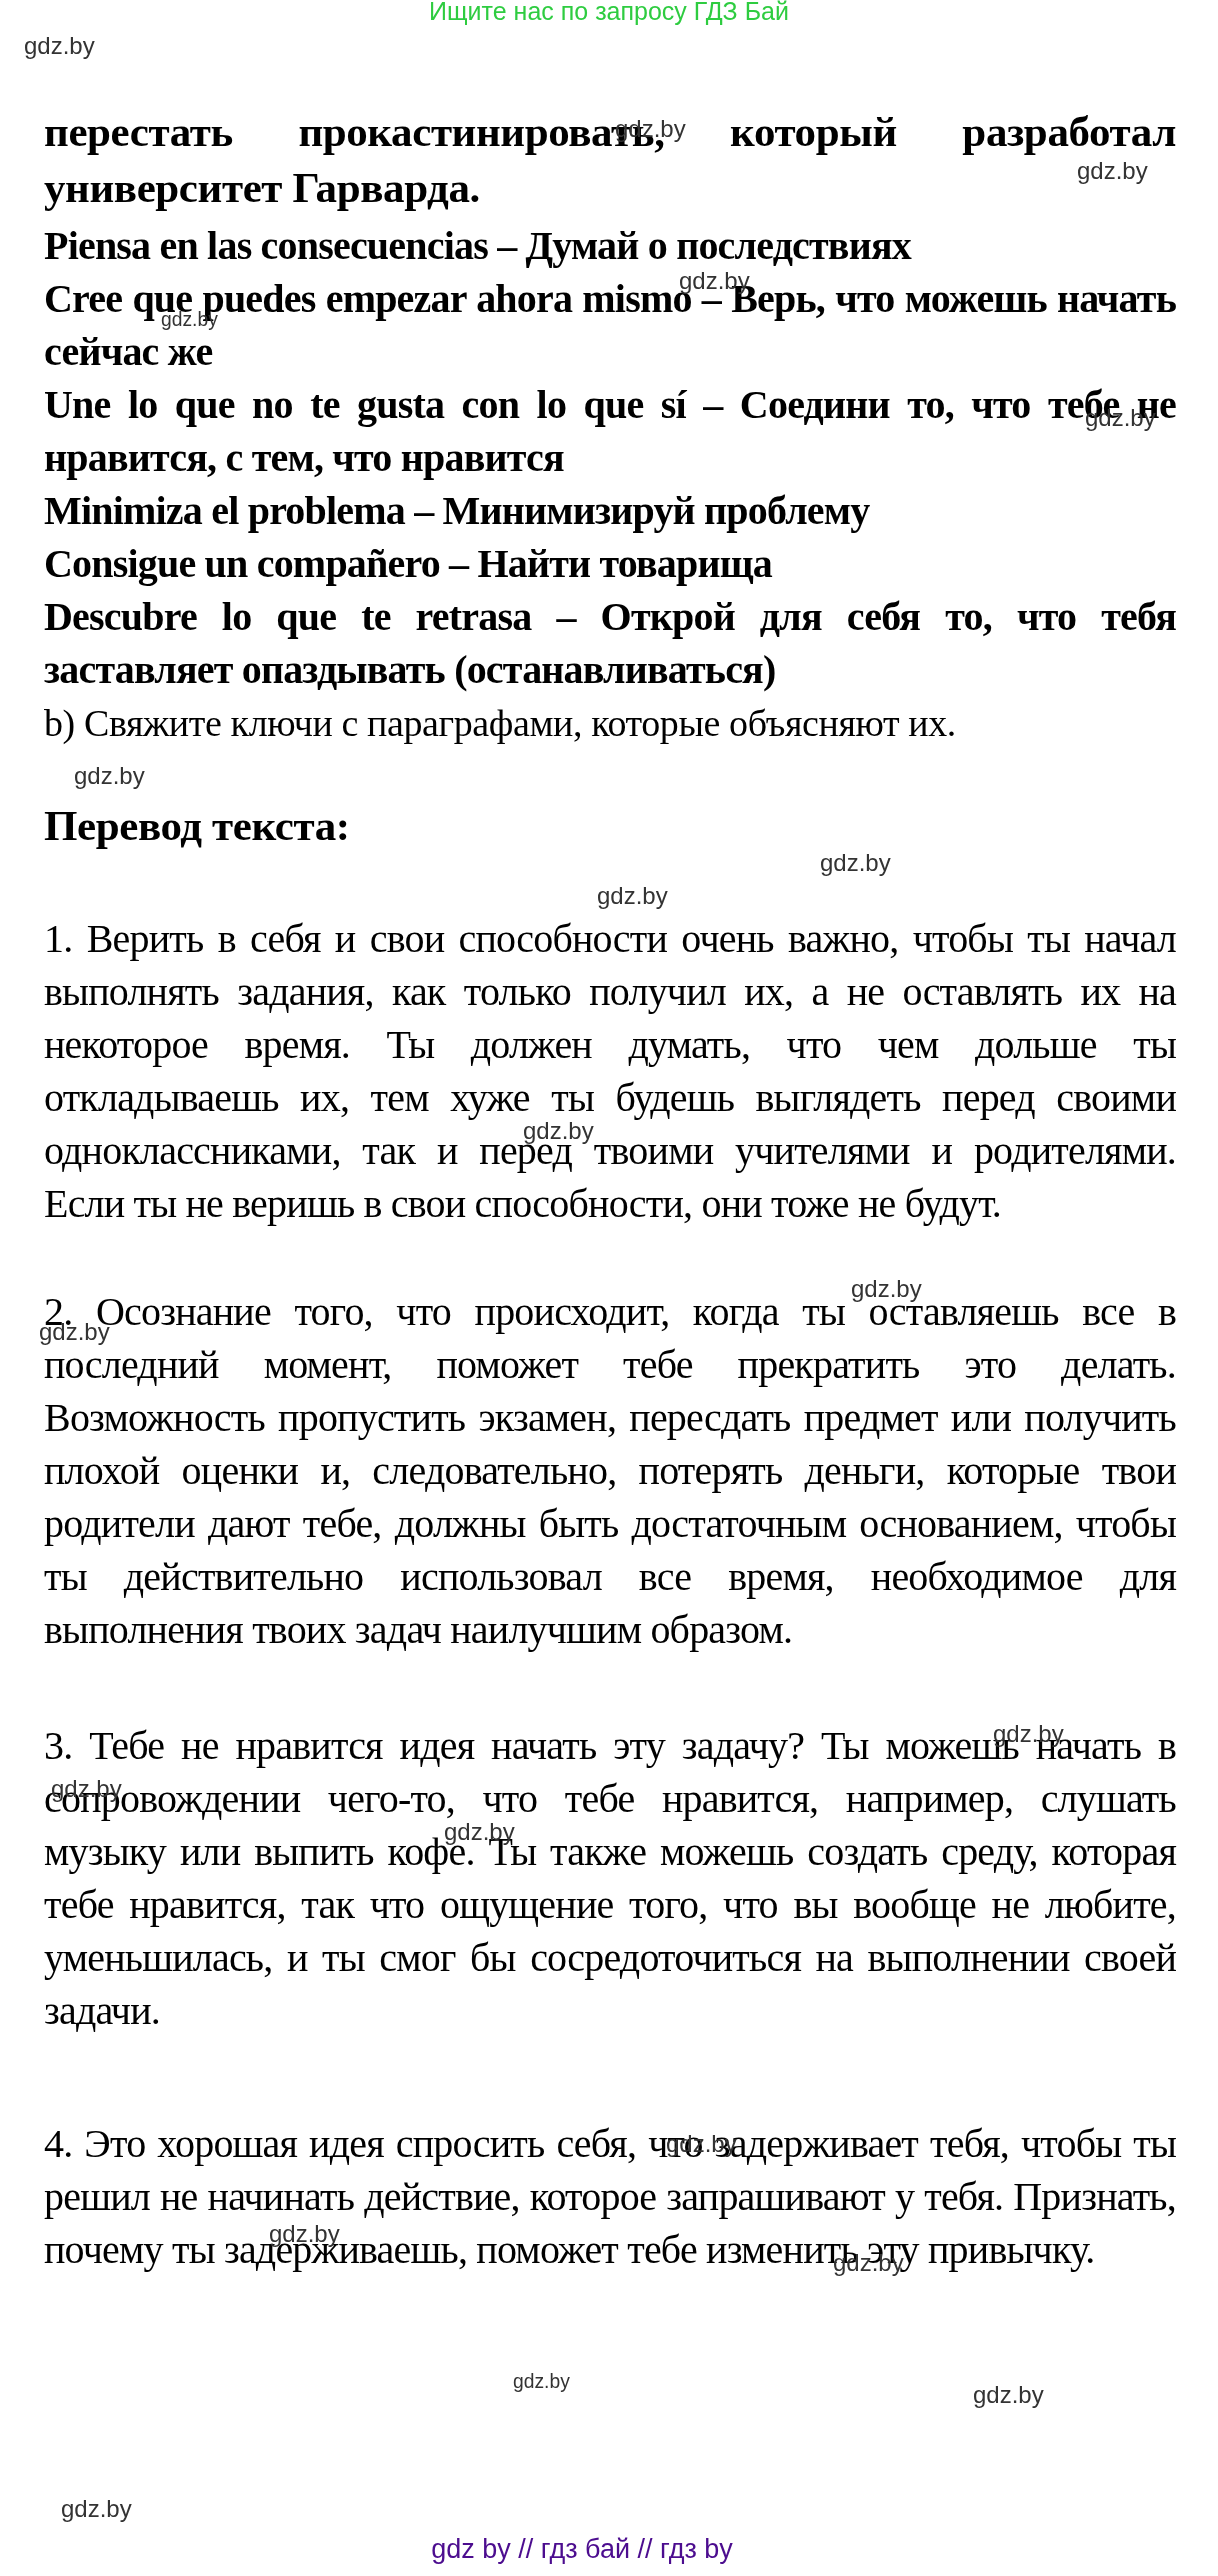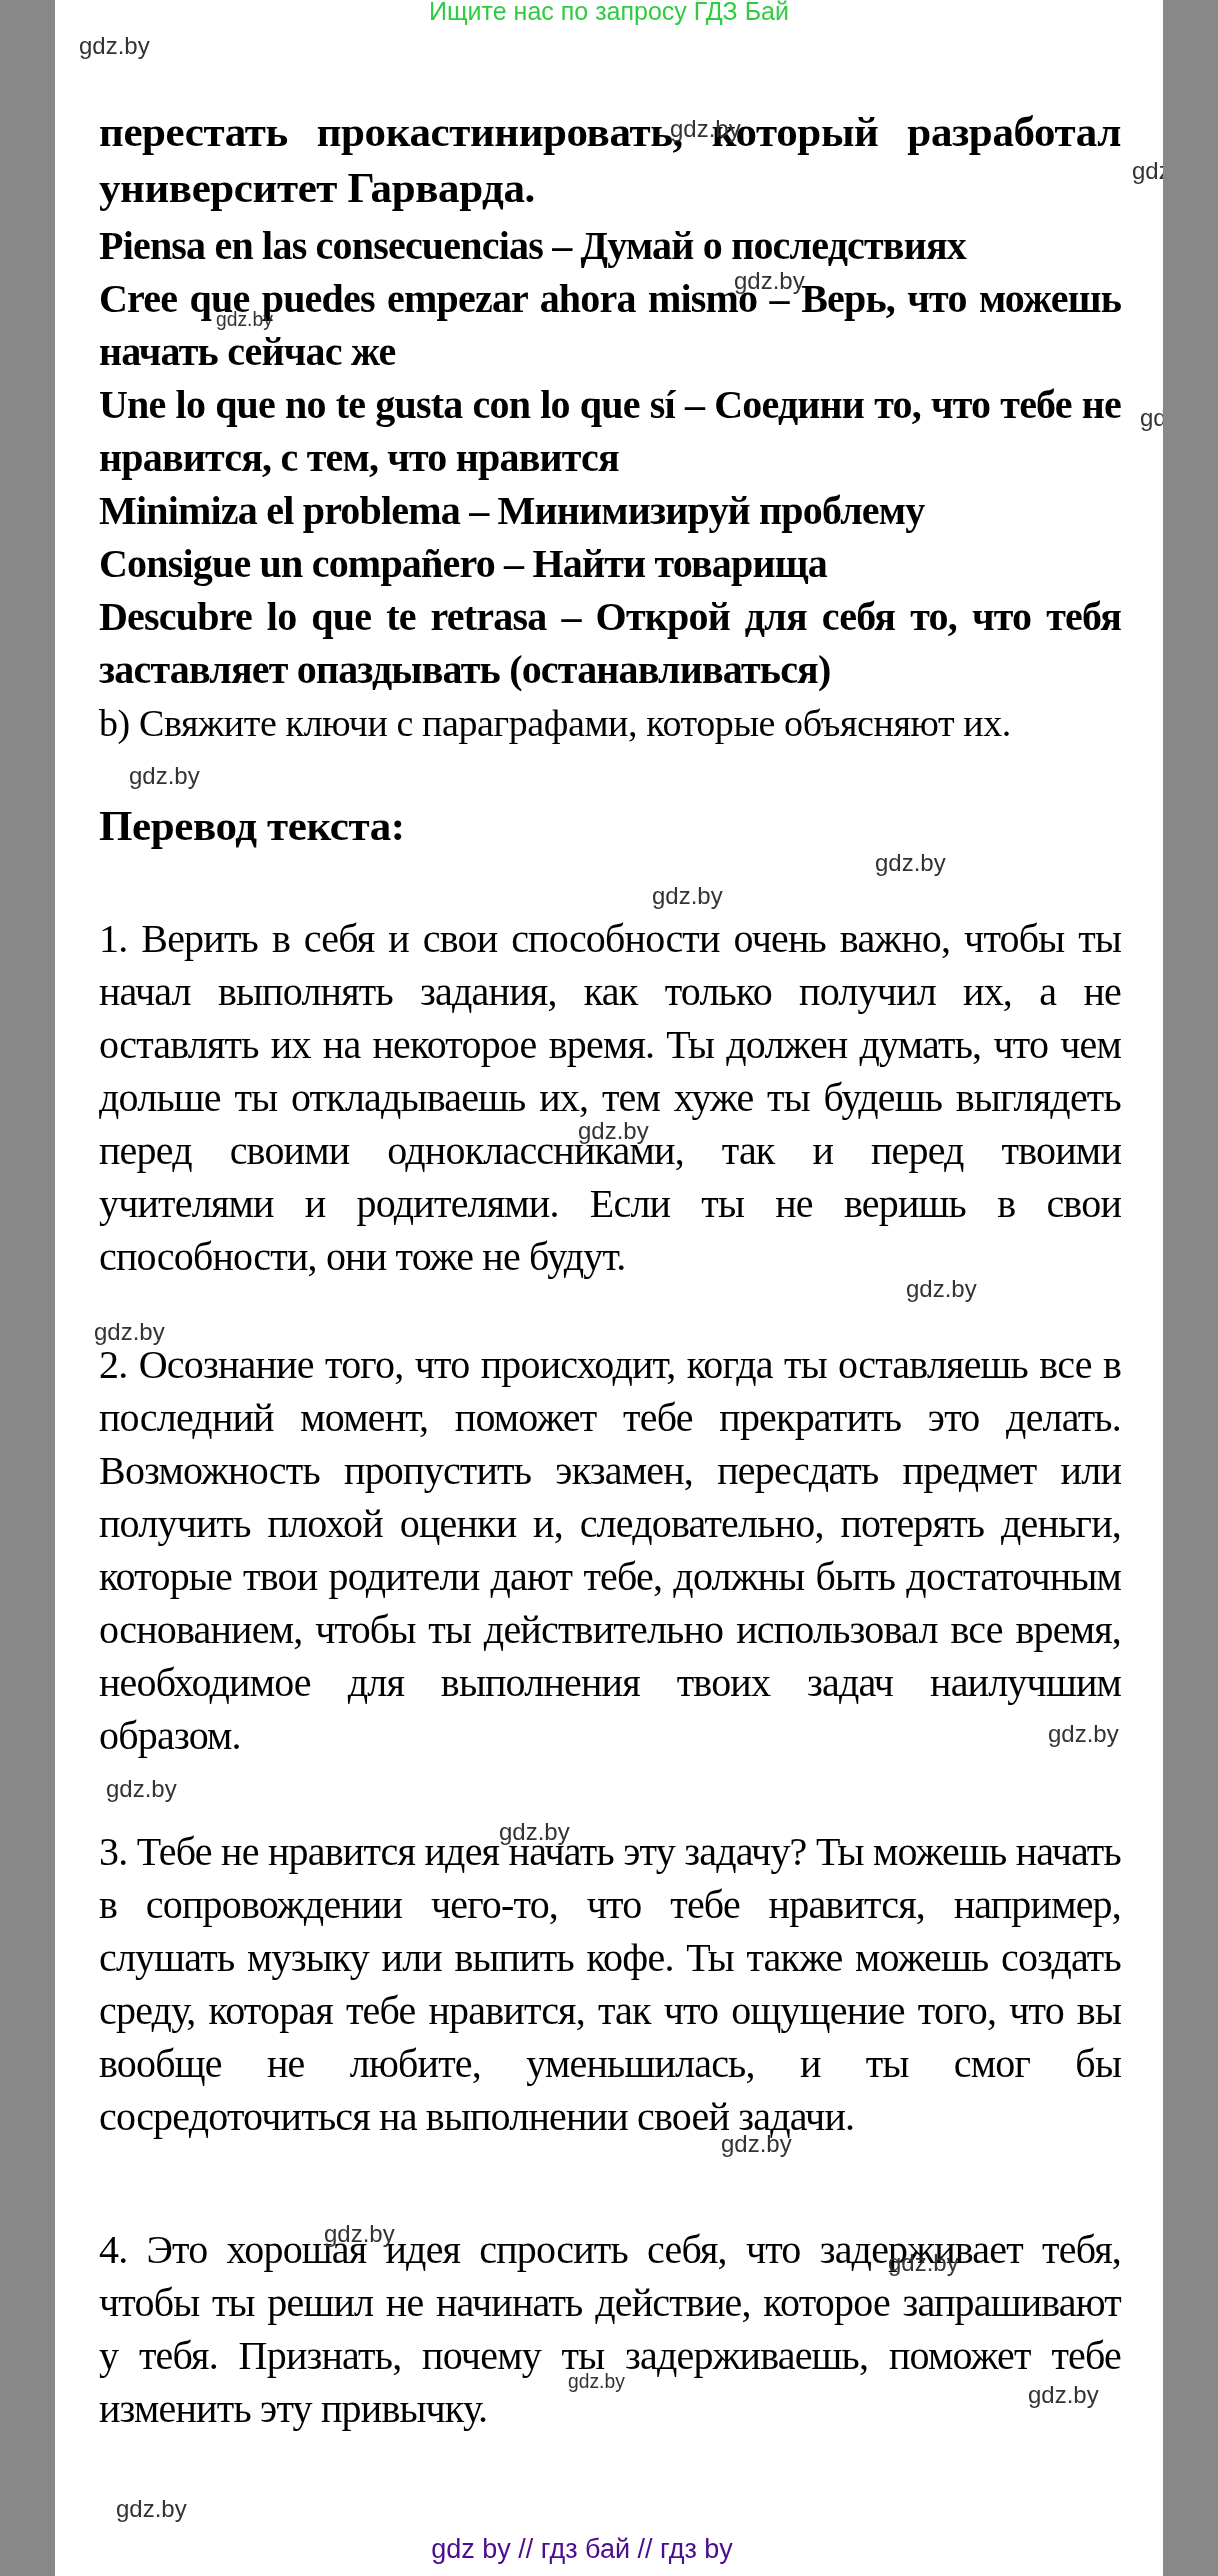--- a/index.html
+++ b/index.html
@@ -7,21 +7,21 @@
     --purple: #4c0d8f;
     --wm: #333333;
     --ink: #000000;
     --bg: #ffffff;
   }
   * { box-sizing: border-box; }
   html, body { margin: 0; padding: 0; }
   body { background: #888; }
   .page {
     position: relative;
-    width: 1108px;
+    width: 1218px;
     height: 2576px;
     margin: 0 auto;
     background: var(--bg);
     color: var(--ink);
     font-family: "Liberation Serif", "DejaVu Serif", serif;
     overflow: hidden;
   }
   .promo {
     position: absolute;
     top: -2.4px; left: 0; right: 0;

